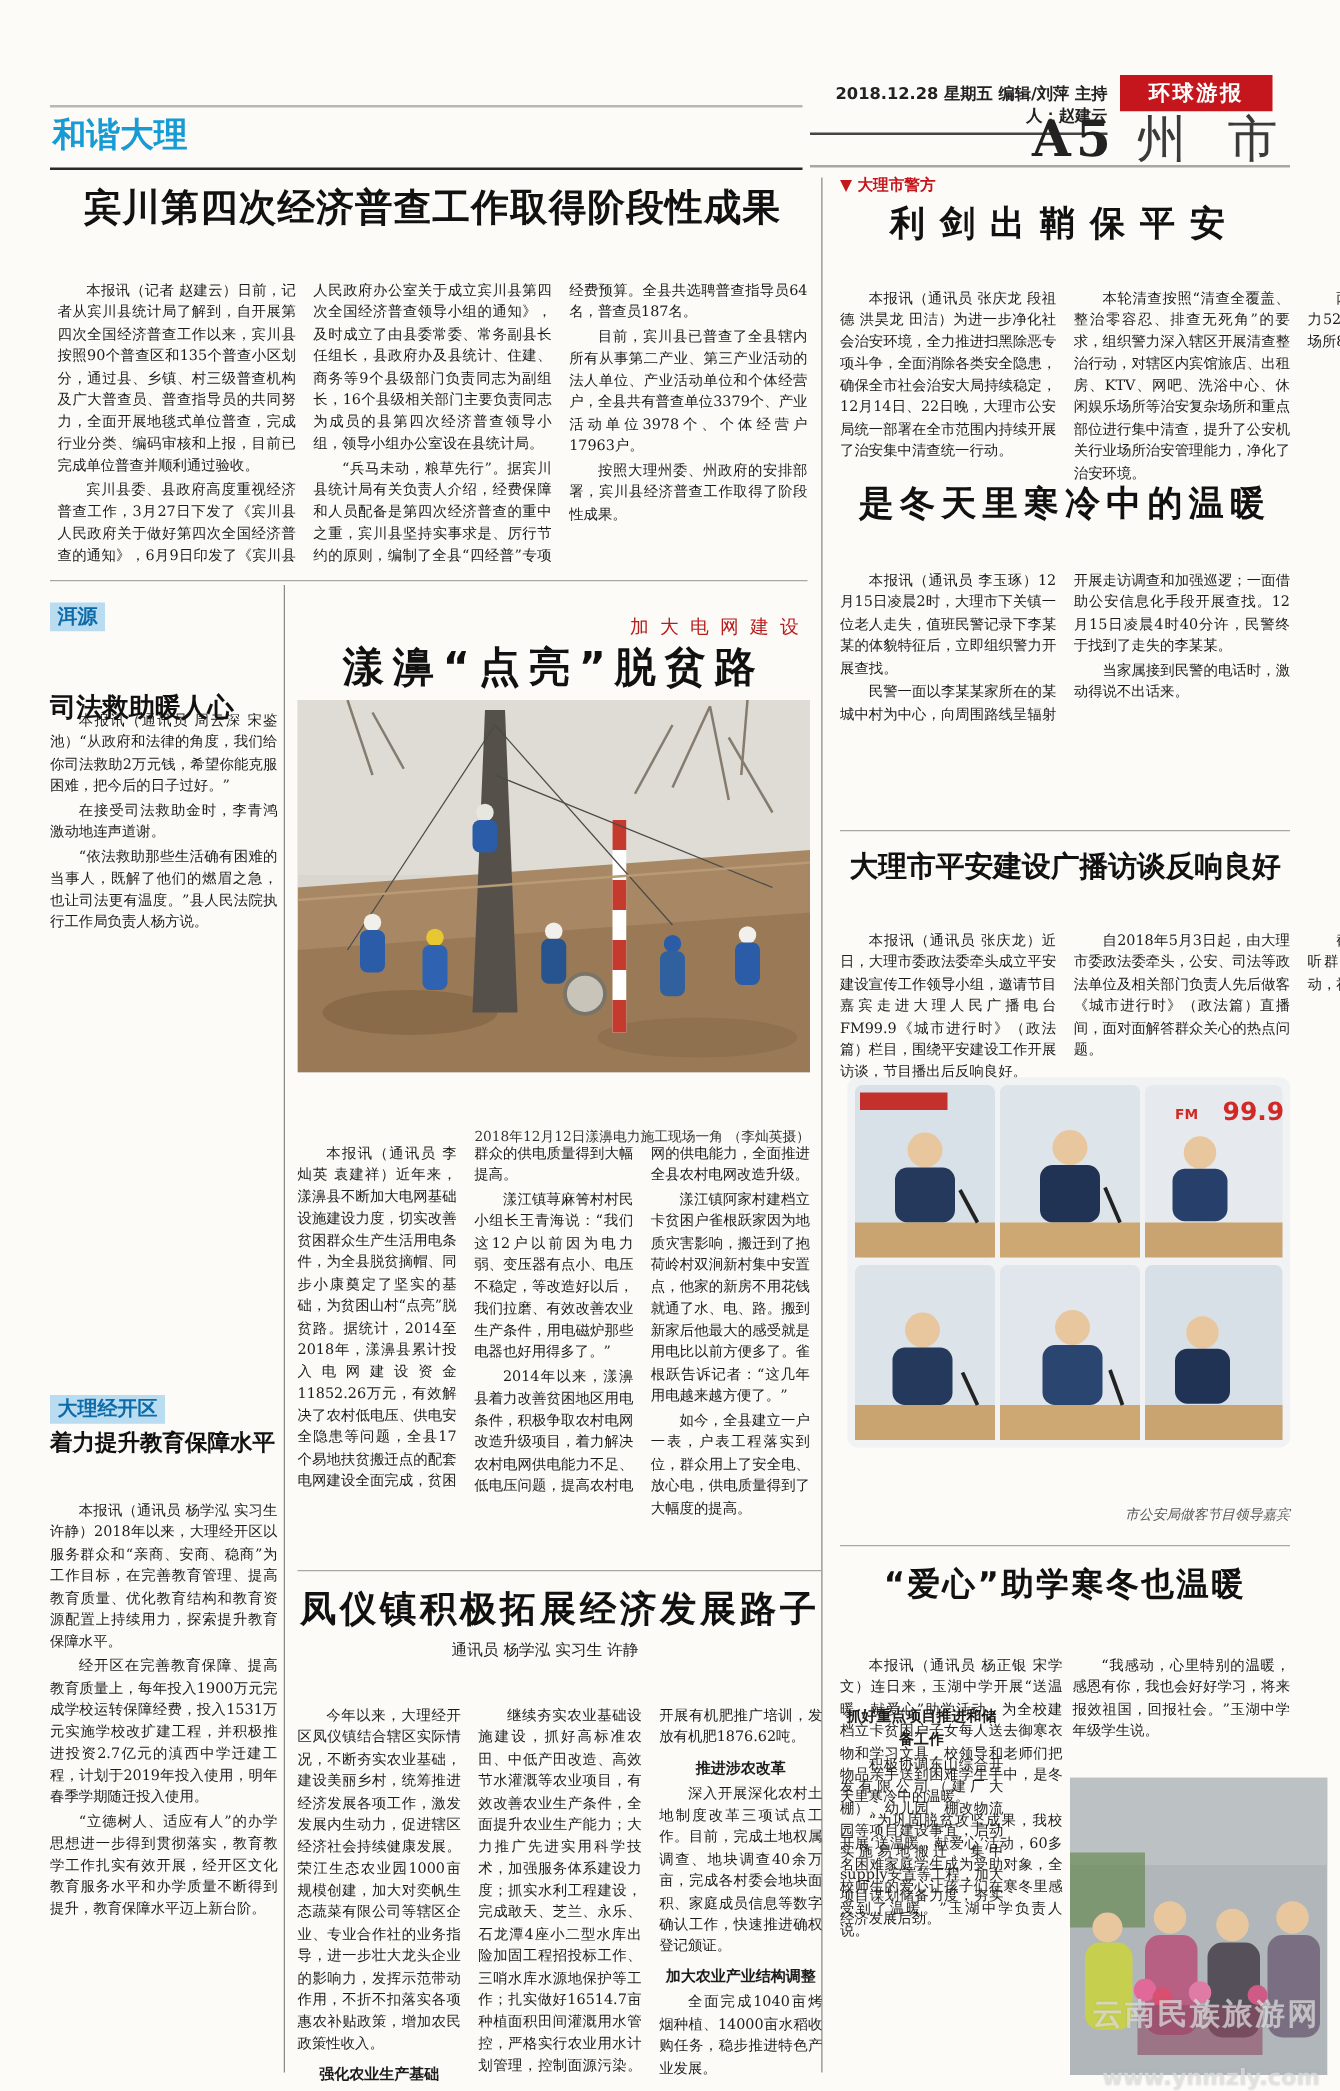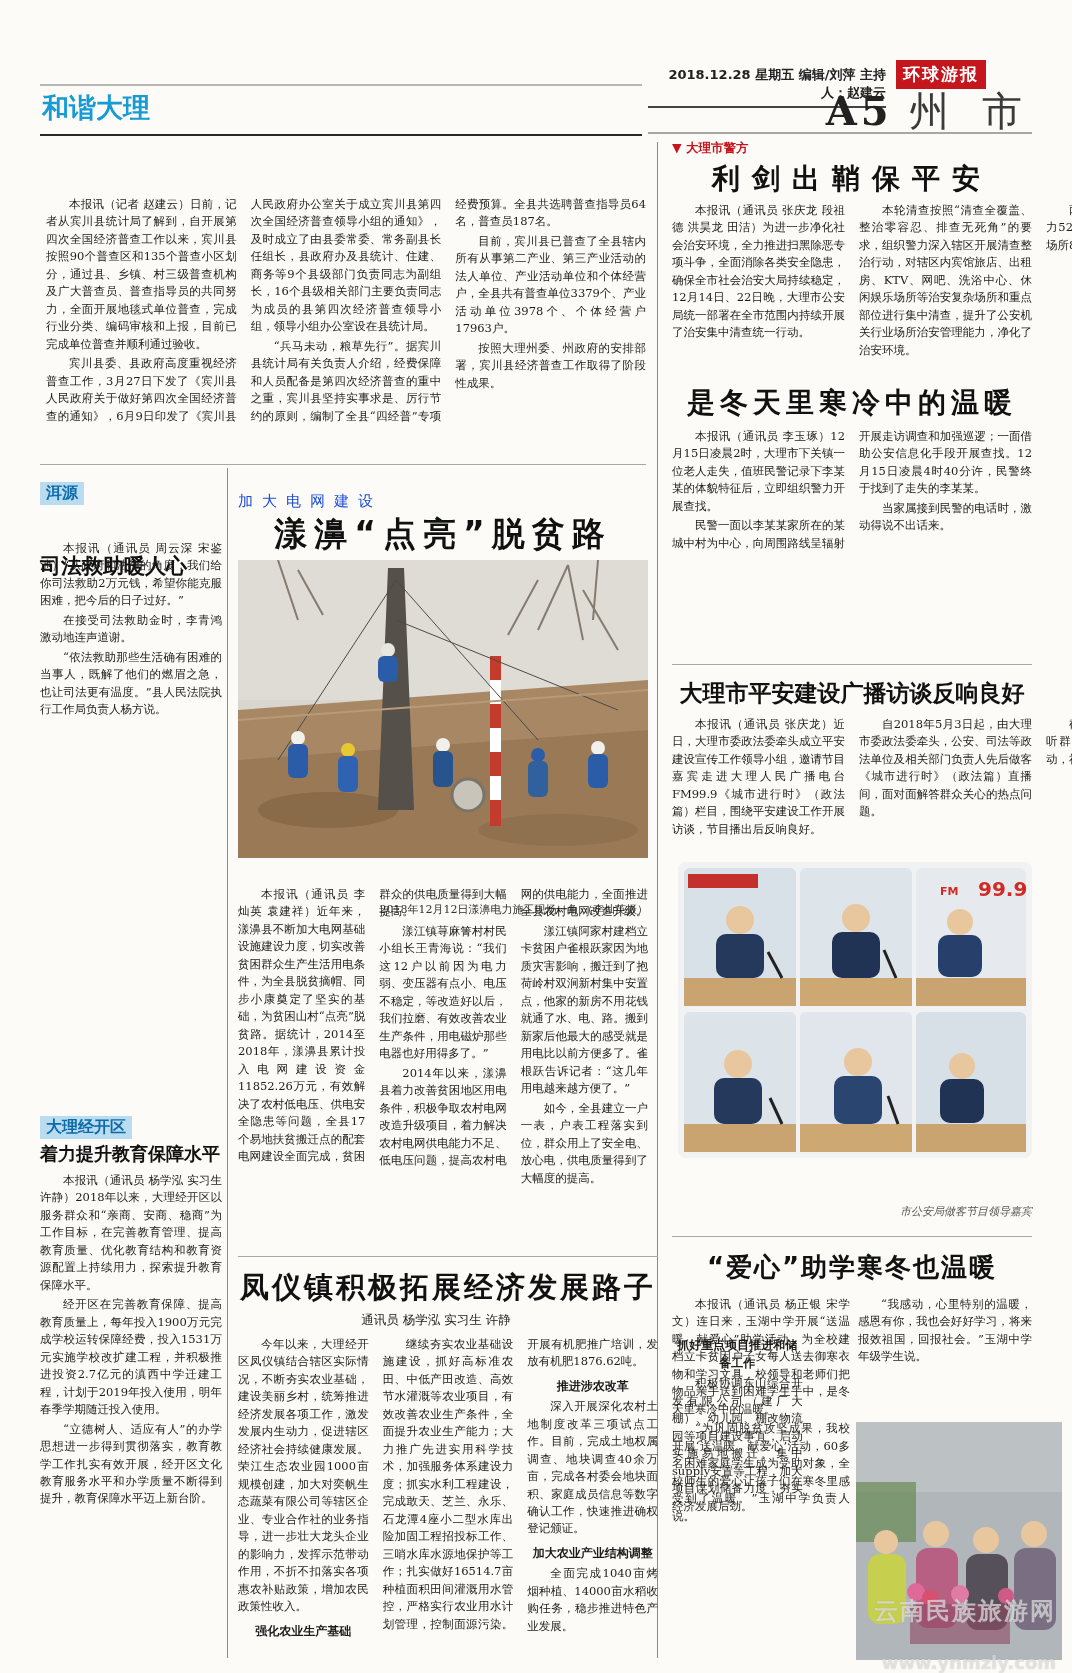--- a/index.html
+++ b/index.html
@@ -7,35 +7,35 @@
         font-family:"DejaVu Serif","Liberation Serif",serif;color:#1b1b1b;overflow:hidden;}
   .abs{position:absolute;}
   .hd{font-family:"DejaVu Sans","Liberation Sans",sans-serif;font-weight:bold;color:#111;}
   .rule{position:absolute;background:#2a2a2a;}
   .rule.light{background:#a9a7a2;}
   .vdiv{position:absolute;width:1px;background:#8c8a86;}
   
   .dateline{font-family:"DejaVu Sans","Liberation Sans",sans-serif;font-weight:bold;font-size:13px;color:#222;
             border-bottom:2px solid #444;padding-bottom:4px;}
   .logo{background:#c4161c;color:#fff;font-family:"DejaVu Sans","Liberation Sans",sans-serif;
-        font-weight:bold;font-size:17px;padding:3px 7px;letter-spacing:2px;}
+        font-weight:bold;font-size:17px;padding:3px 23px;letter-spacing:2px;}
   .pageno{font-family:"DejaVu Serif","Liberation Serif",serif;font-size:40px;color:#222;letter-spacing:4px;}
   .pageno .sec{font-weight:normal;color:#3a3a3a;letter-spacing:10px;}
   .banner{font-family:"DejaVu Sans","Liberation Sans",sans-serif;font-weight:bold;font-size:27px;color:#169bd5;
           border-top:2px solid #b9b7b2;border-bottom:2px solid #2a2a2a;padding:4px 2px 8px 2px;}
   
   .h-main{font-size:30px;text-align:center;letter-spacing:1px;}
   .h-small{font-size:20px;}
-  .kicker{font-family:Liberation Serif, serif;font-size:15px;letter-spacing:9px;text-align:left;color:#1d4ed8;}
+  .kicker{font-family:Liberation Serif, serif;font-size:15px;letter-spacing:9px;text-align:right;color:#b91c1c;}
   .tagline{font-family:"DejaVu Sans","Liberation Sans",sans-serif;font-weight:bold;font-size:12.5px;color:#c4161c;}
   .byline{font-size:12.5px;text-align:center;color:#222;}
   .chip{display:inline-block;background:#b9dcf0;color:#0c6aa8;font-family:"DejaVu Sans","Liberation Sans",sans-serif;
         font-weight:bold;font-size:16px;padding:1px 6px;}
   
-  .body{font-size:11.5px;line-height:1.52;text-align:justify;color:#1c1c1c;}
+  .body{font-size:11.5px;line-height:1.52;text-align:justify;color:#1c1c1c;margin-top:28px;}
   .body p{margin:0 0 2px 0;text-indent:2em;}
   .cols2{column-count:2;column-gap:14px;}
   .cols3{column-count:3;column-gap:14px;}
   .subhead{font-family:"DejaVu Sans","Liberation Sans",sans-serif;font-weight:bold;font-size:12px;
            text-align:center;margin:6px 0 3px 0;}
   .caption{font-size:11px;color:#333;text-align:right;margin-top:40px;}
   .caption.it{font-style:italic;color:#555;}
   .photo{position:absolute;overflow:hidden;background:#ddd;}
   .photo svg{display:block;width:100%;height:100%;}
   .watermark{position:absolute;font-family:"DejaVu Sans","Liberation Sans",sans-serif;font-weight:bold;
@@ -53,20 +53,21 @@
   <div class="abs pageno" style="left:640px;top:84px;width:392px;text-align:right;">
     <span style="font-weight:bold;">A5</span>
     <span class="sec">州 市</span>
   </div>
   <div class="rule light" style="left:648px;top:132px;width:384px;height:2px;"></div>
 
   <div class="abs banner" style="left:40px;top:84px;width:598px;">和谐大理</div>
 
   <div class="vdiv" style="left:657px;top:142px;height:1516px;"></div>
 
+  <div class="abs hd h-main" style="left:46px;top:146px;width:600px;">宾川第四次经济普查工作取得阶段性成果</div>
   <div class="abs body cols3" style="left:46px;top:196px;width:600px;height:258px;">
     <p>本报讯（记者 赵建云）日前，记者从宾川县统计局了解到，自开展第四次全国经济普查工作以来，宾川县按照90个普查区和135个普查小区划分，通过县、乡镇、村三级普查机构及广大普查员、普查指导员的共同努力，全面开展地毯式单位普查，完成行业分类、编码审核和上报，目前已完成单位普查并顺利通过验收。</p>
     <p>宾川县委、县政府高度重视经济普查工作，3月27日下发了《宾川县人民政府关于做好第四次全国经济普查的通知》，6月9日印发了《宾川县人民政府办公室关于成立宾川县第四次全国经济普查领导小组的通知》，及时成立了由县委常委、常务副县长任组长，县政府办及县统计、住建、商务等9个县级部门负责同志为副组长，16个县级相关部门主要负责同志为成员的县第四次经济普查领导小组，领导小组办公室设在县统计局。</p>
     <p>“兵马未动，粮草先行”。据宾川县统计局有关负责人介绍，经费保障和人员配备是第四次经济普查的重中之重，宾川县坚持实事求是、厉行节约的原则，编制了全县“四经普”专项经费预算。全县共选聘普查指导员64名，普查员187名。</p>
     <p>目前，宾川县已普查了全县辖内所有从事第二产业、第三产业活动的法人单位、产业活动单位和个体经营户，全县共有普查单位3379个、产业活动单位3978个、个体经营户17963户。</p>
     <p>按照大理州委、州政府的安排部署，宾川县经济普查工作取得了阶段性成果。</p>
   </div>
 
   <div class="rule light" style="left:40px;top:464px;width:606px;height:1px;"></div>
 

